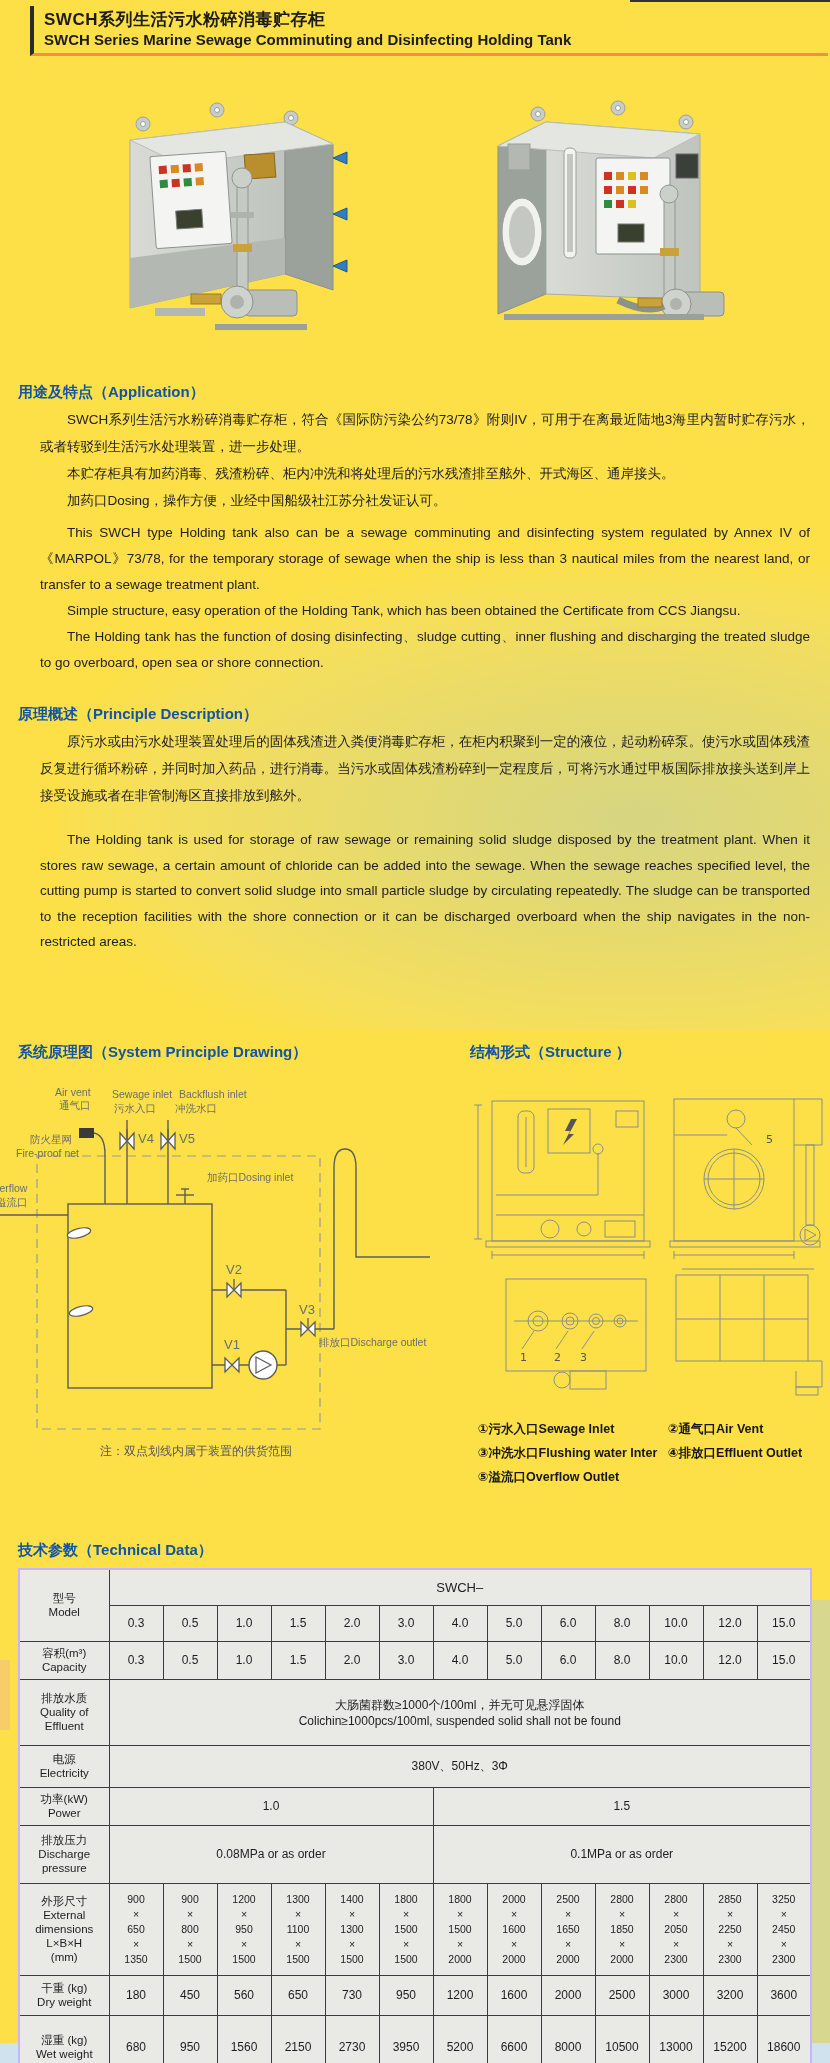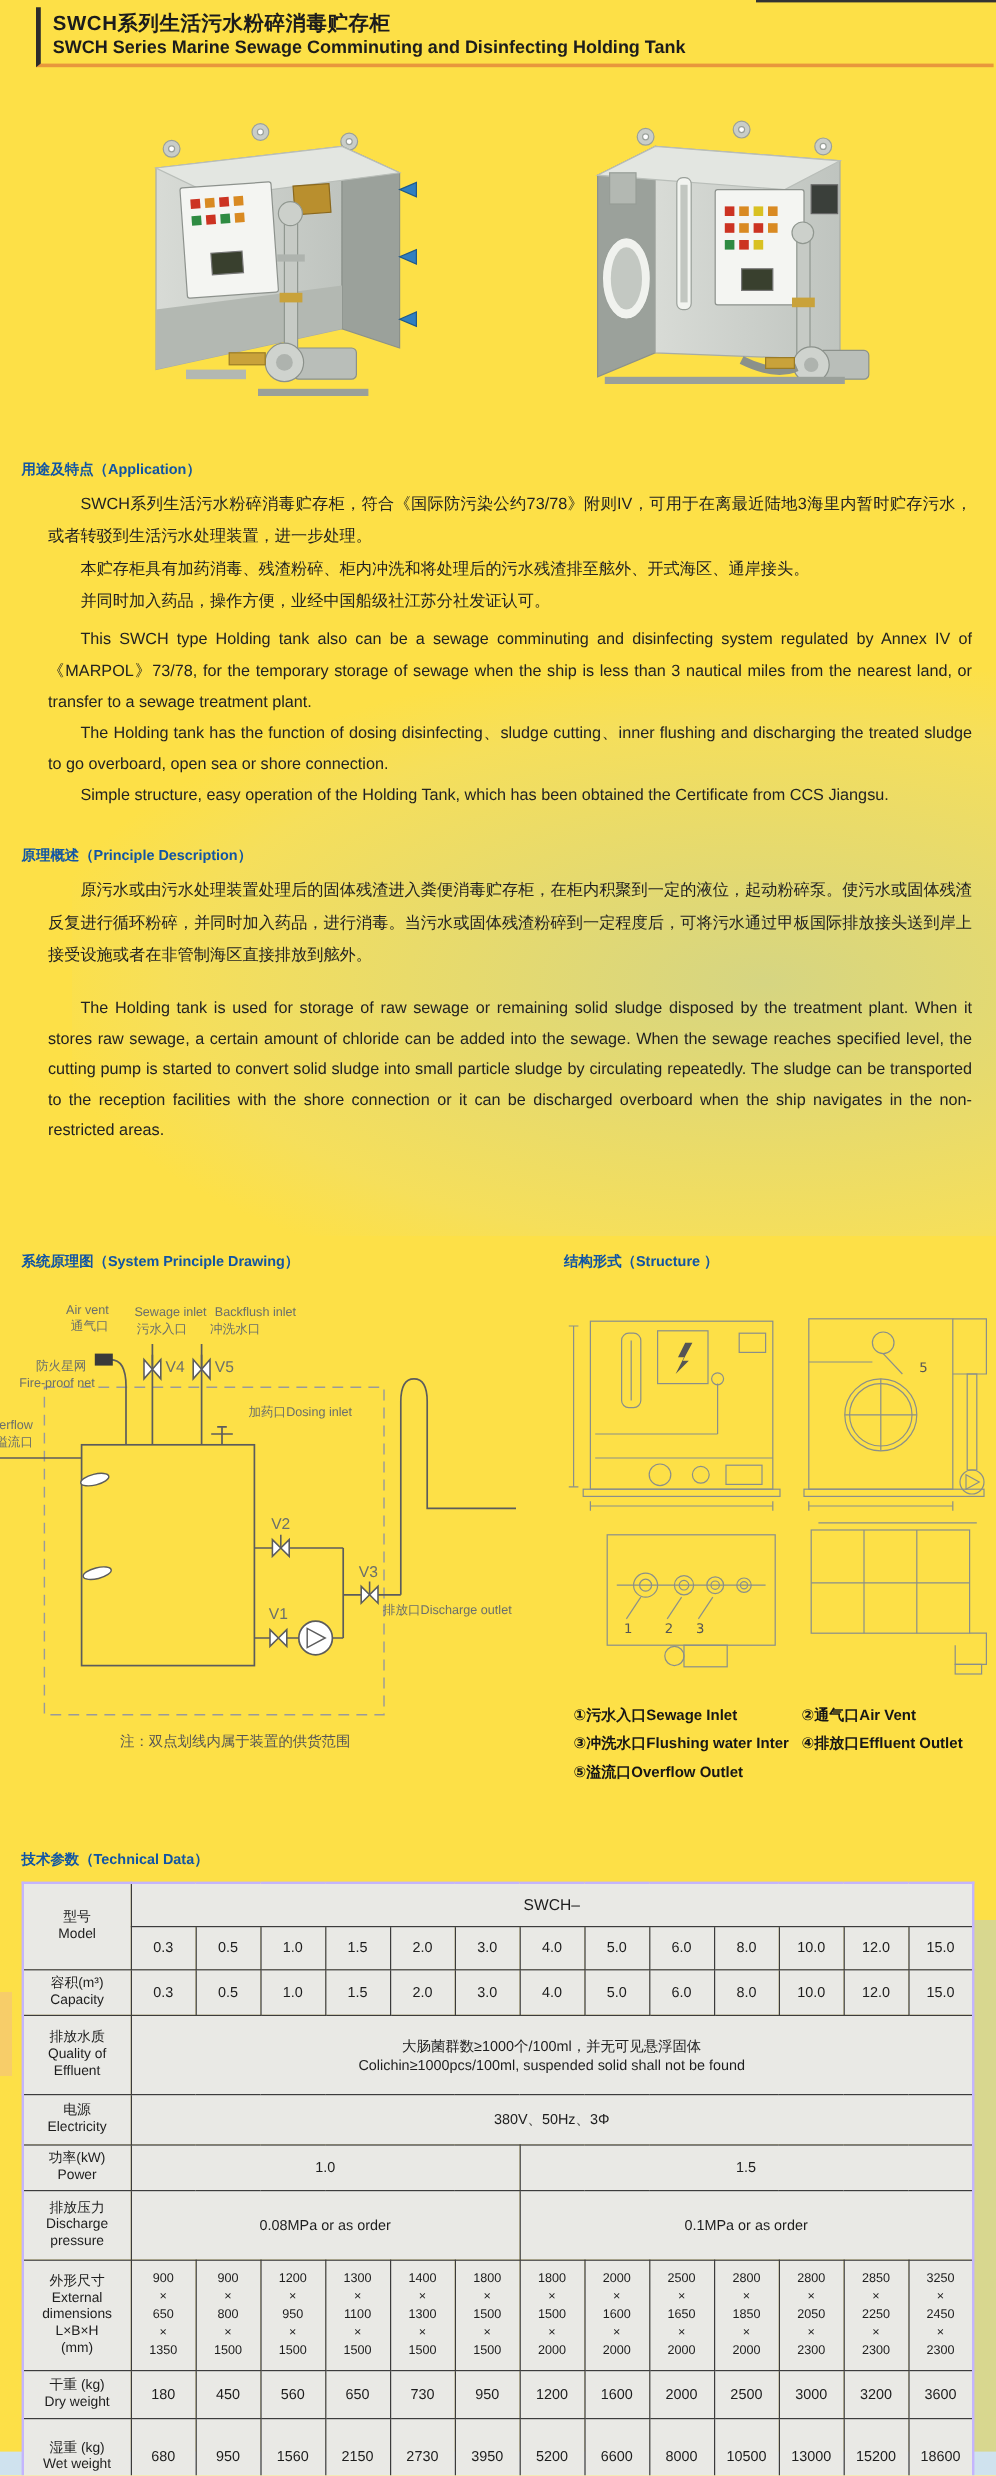--- a/index.html
+++ b/index.html
@@ -18,21 +18,21 @@
   .title-block { position:absolute; left:30px; top:6px; right:2px; border-bottom:3px solid #e8973c; padding:2px 0 5px 10px; border-left:4px solid #2b2b2b; }
   .title-zh { font-size:17px; font-weight:bold; letter-spacing:.5px; }
   .title-en { font-size:15px; font-weight:bold; }
   .top-rule { position:absolute; right:0; top:0; width:200px; height:2px; background:#333; }
 
   
   .photos { position:absolute; top:62px; left:0; width:100%; display:flex; justify-content:center; gap:105px; }
   .photo svg { display:block; }
 
   
-  .sec-head { position:absolute; left:18px; font-size:12px; font-weight:bold; color:#1155a4; }
+  .sec-head { position:absolute; left:18px; font-size:15px; font-weight:bold; color:#1155a4; }
 
   
   .bodytext { position:absolute; left:40px; right:20px; font-size:13.5px; line-height:27px; text-align:justify; color:#222; }
   .bodytext p { text-indent:2em; }
 
   
   .diagram-zone { position:absolute; left:0; top:1083px; width:688px; height:440px; }
   .spd { position:absolute; left:0; top:0; width:430px; height:395px; }
   .spd svg, .structure svg { position:absolute; left:0; top:0; }
   .dlabel { position:absolute; font-size:10.5px; color:#6b6f6b; white-space:nowrap; line-height:12px; }
@@ -171,24 +171,24 @@
         <rect x="170" y="236" width="24" height="9" fill="#c9a23a" stroke="#9a7b26"></rect>
         <rect x="36" y="252" width="200" height="6" fill="#9aa09a"></rect>
       </svg>
     </div>
   </div>
 
   <div class="sec-head" style="top:383px;">用途及特点（Application）</div>
   <div class="bodytext" style="top:406px;">
     <p>SWCH系列生活污水粉碎消毒贮存柜，符合《国际防污染公约73/78》附则IV，可用于在离最近陆地3海里内暂时贮存污水，或者转驳到生活污水处理装置，进一步处理。</p>
     <p>本贮存柜具有加药消毒、残渣粉碎、柜内冲洗和将处理后的污水残渣排至舷外、开式海区、通岸接头。</p>
-    <p>并同时加入药品，操作方便，业经中国船级社江苏分社发证认可。</p>
+    <p>加药口Dosing，操作方便，业经中国船级社江苏分社发证认可。</p>
     <p style="line-height:26px;margin-top:6px;">This SWCH type Holding tank also can be a sewage comminuting and disinfecting system regulated by Annex IV of 《MARPOL》73/78, for the temporary storage of sewage when the ship is less than 3 nautical miles from the nearest land, or transfer to a sewage treatment plant.</p>
+    <p style="line-height:26px;">Simple structure, easy operation of the Holding Tank, which has been obtained the Certificate from CCS Jiangsu.</p>
     <p style="line-height:26px;">The Holding tank has the function of dosing disinfecting、sludge cutting、inner flushing and discharging the treated sludge to go overboard, open sea or shore connection.</p>
-    <p style="line-height:26px;">Simple structure, easy operation of the Holding Tank, which has been obtained the Certificate from CCS Jiangsu.</p>
   </div>
 
   <div class="sec-head" style="top:705px;">原理概述（Principle Description）</div>
   <div class="bodytext" style="top:728px;">
     <p>原污水或由污水处理装置处理后的固体残渣进入粪便消毒贮存柜，在柜内积聚到一定的液位，起动粉碎泵。使污水或固体残渣反复进行循环粉碎，并同时加入药品，进行消毒。当污水或固体残渣粉碎到一定程度后，可将污水通过甲板国际排放接头送到岸上接受设施或者在非管制海区直接排放到舷外。</p>
     <p style="line-height:25.5px;margin-top:18px;">The Holding tank is used for storage of raw sewage or remaining solid sludge disposed by the treatment plant. When it stores raw sewage, a certain amount of chloride can be added into the sewage. When the sewage reaches specified level, the cutting pump is started to convert solid sludge into small particle sludge by circulating repeatedly. The sludge can be transported to the reception facilities with the shore connection or it can be discharged overboard when the ship navigates in the non-restricted areas.</p>
   </div>
 
   <div class="sec-head" style="top:1043px;">系统原理图（System Principle Drawing）</div>
   <div class="sec-head" style="top:1043px; left:470px;">结构形式（Structure ）</div>

